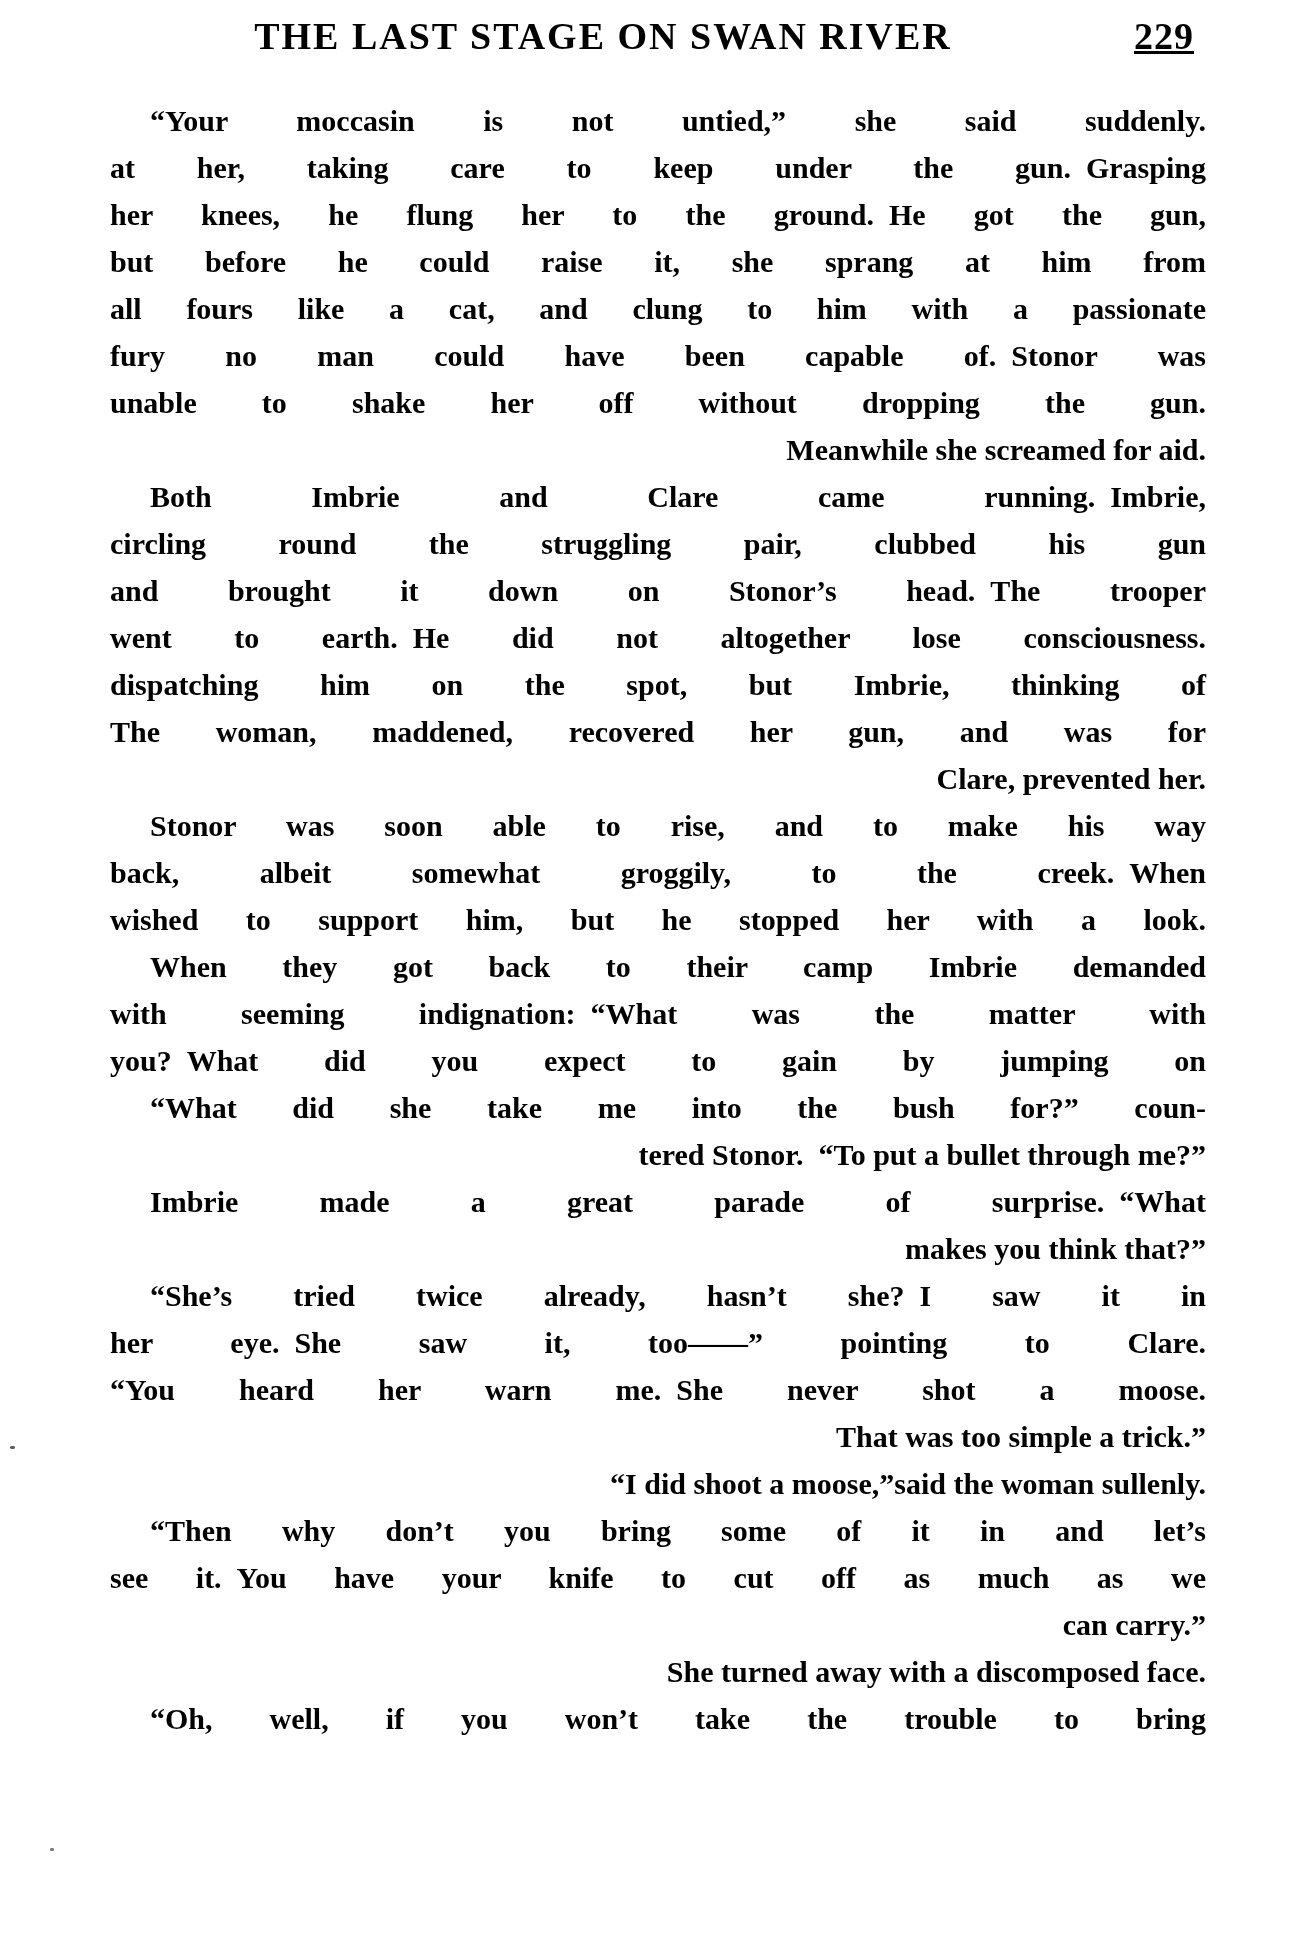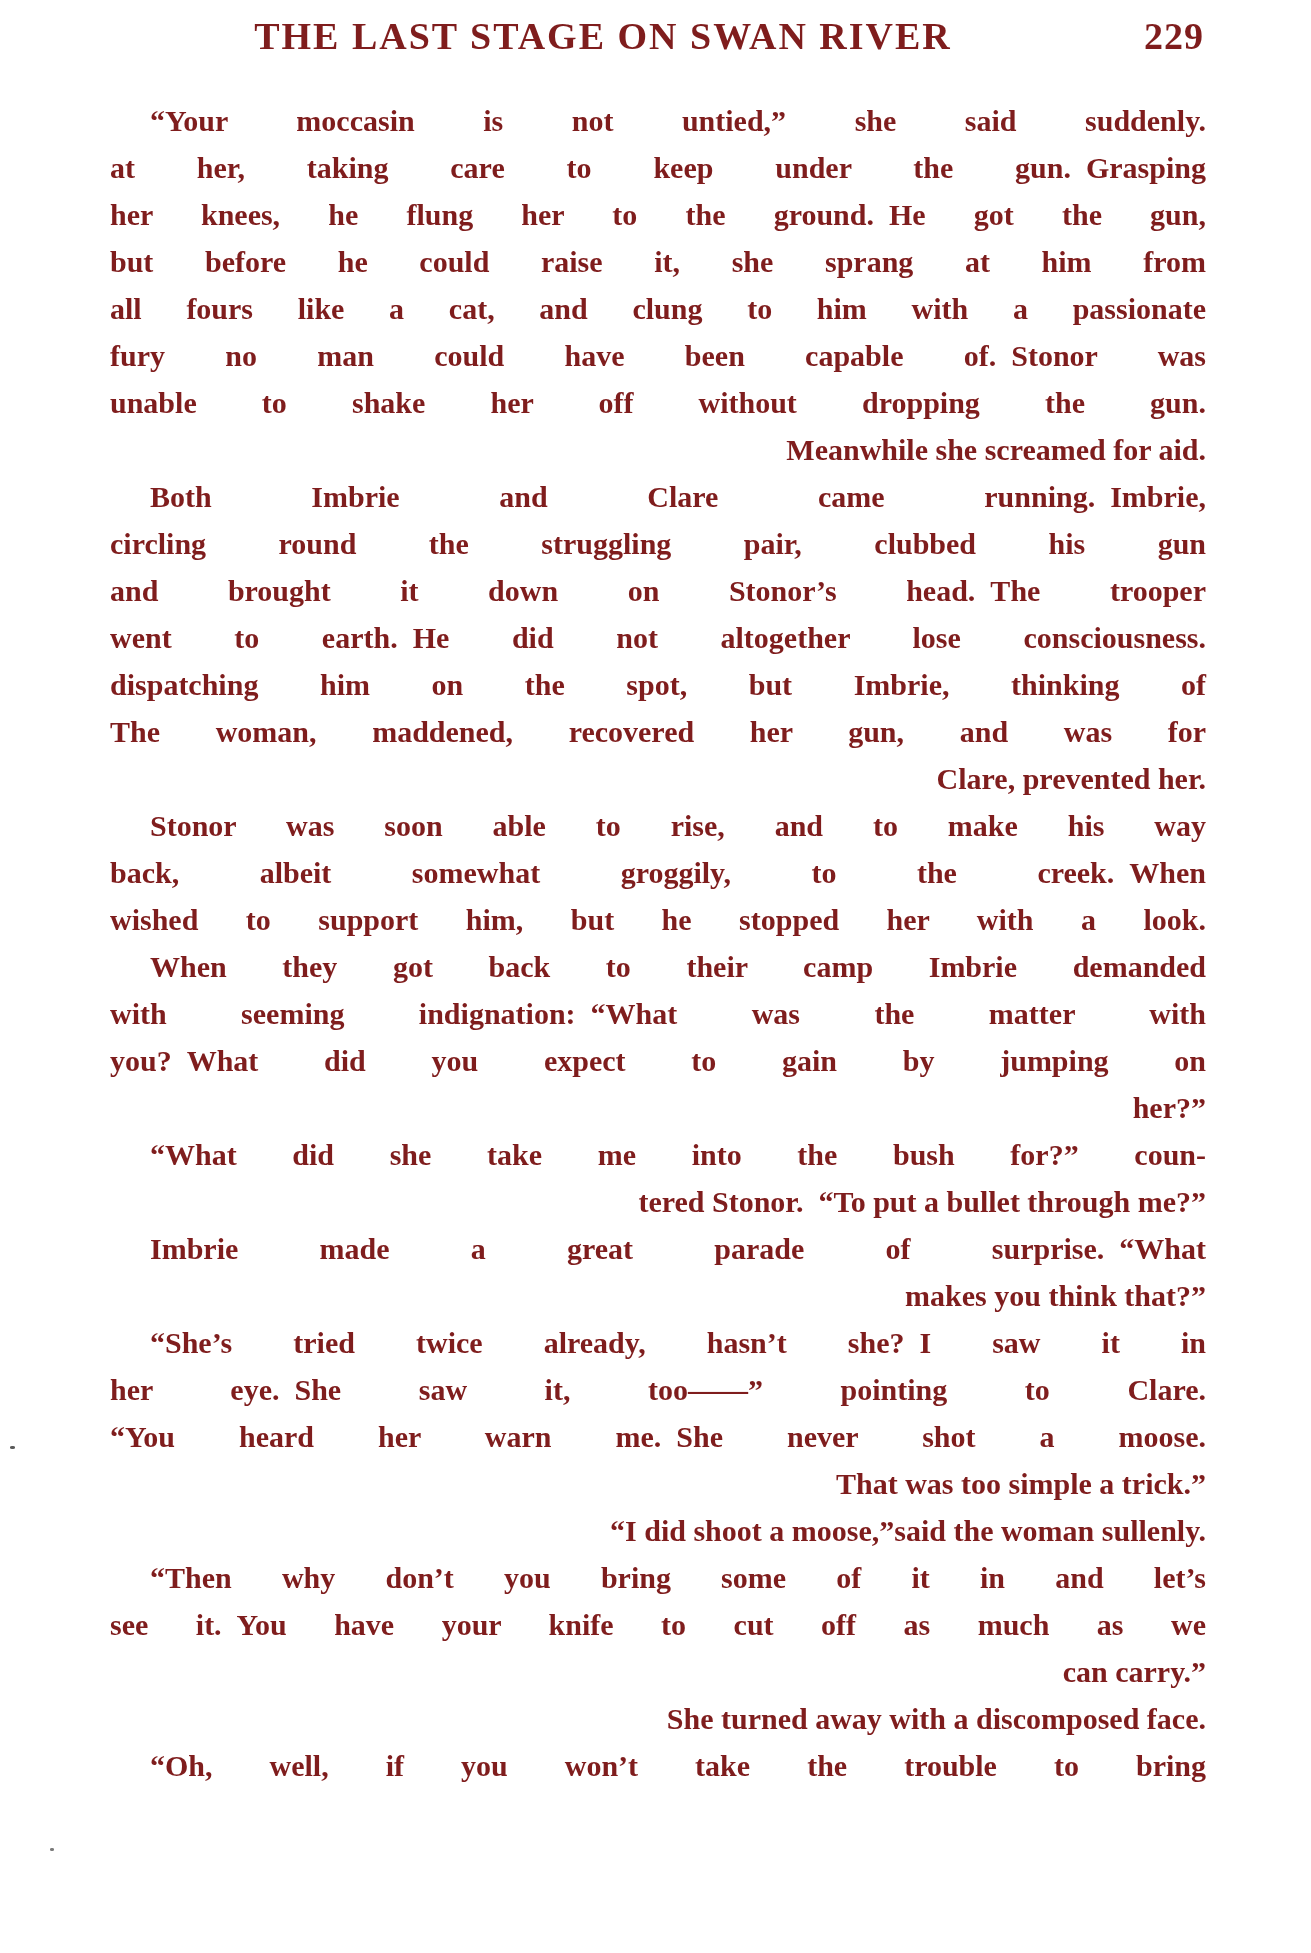--- a/index.html
+++ b/index.html
@@ -8,21 +8,21 @@
     background: #ffffff;
     width: 1311px;
     height: 1953px;
     overflow: hidden;
   }
   .page {
     position: relative;
     width: 1039px;
     height: 1953px;
     background: #ffffff;
-    color: #7f1d1d;
+    color: #000000;
     font-family: "Liberation Serif", "DejaVu Serif", serif;
     font-weight: bold;
   }
   .text-column {
     position: absolute;
     left: 110px;
     top: 0;
     width: 1096px;
   }
   .running-head {
@@ -33,23 +33,24 @@
     font-size: 38px;
     letter-spacing: 2px;
   }
   .running-title {
     text-align: center;
     padding-right: 110px;
     white-space: nowrap;
   }
   .page-number {
     position: absolute;
-    right: 2px;
+    right: 12px;
     top: 0;
     letter-spacing: 1px;
+    text-decoration: underline;
   }
   .body-text {
     position: absolute;
     left: 0;
     top: 97px;
     width: 1096px;
     font-size: 30px;
   }
   .paragraph {
     margin: 0;
@@ -110,21 +111,20 @@
         </div>
         <div class="paragraph">
           <div class="line first full">Stonor was soon able to rise, and to make his way</div>
           <div class="line full">back, albeit somewhat groggily, to the creek. When</div>
           <div class="line full">wished to support him, but he stopped her with a look.</div>
         </div>
         <div class="paragraph">
           <div class="line first full">When they got back to their camp Imbrie demanded</div>
           <div class="line full">with seeming indignation: “What was the matter with</div>
           <div class="line full">you? What did you expect to gain by jumping on</div>
-          <div class="line">her?”</div>
         </div>
         <div class="paragraph">
           <div class="line first full">“What did she take me into the bush for?” coun-</div>
           <div class="line">tered Stonor. “To put a bullet through me?”</div>
         </div>
         <div class="paragraph">
           <div class="line first full">Imbrie made a great parade of surprise. “What</div>
           <div class="line">makes you think that?”</div>
         </div>
         <div class="paragraph">

